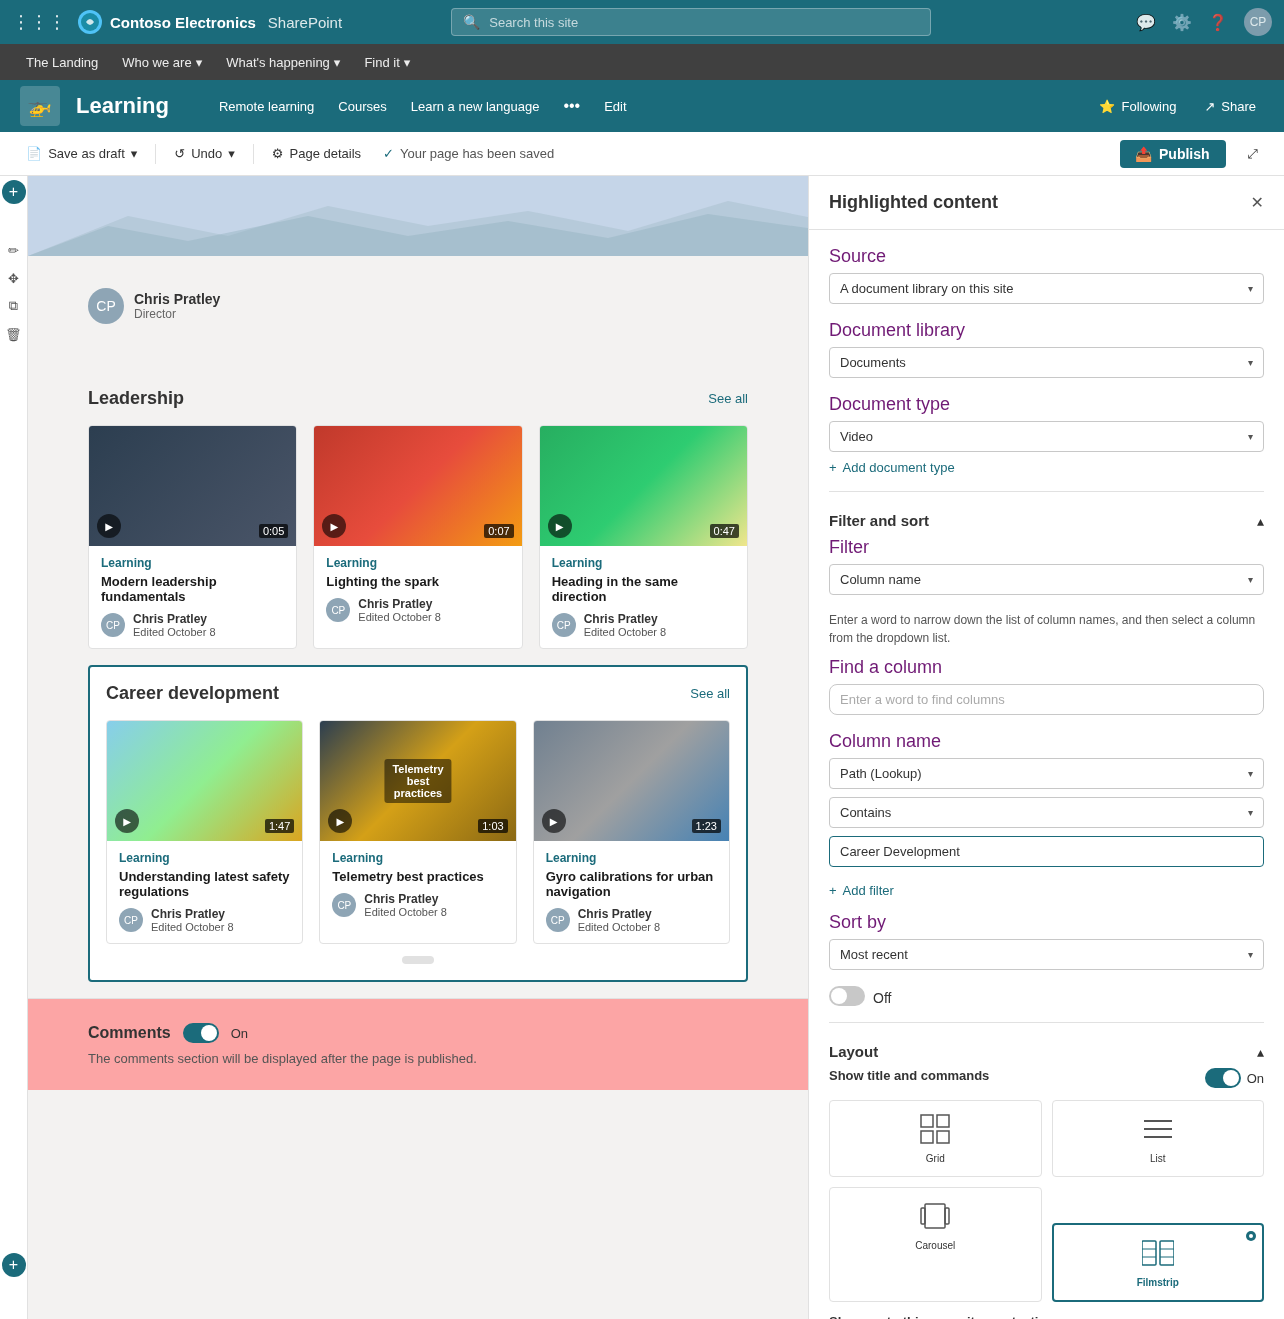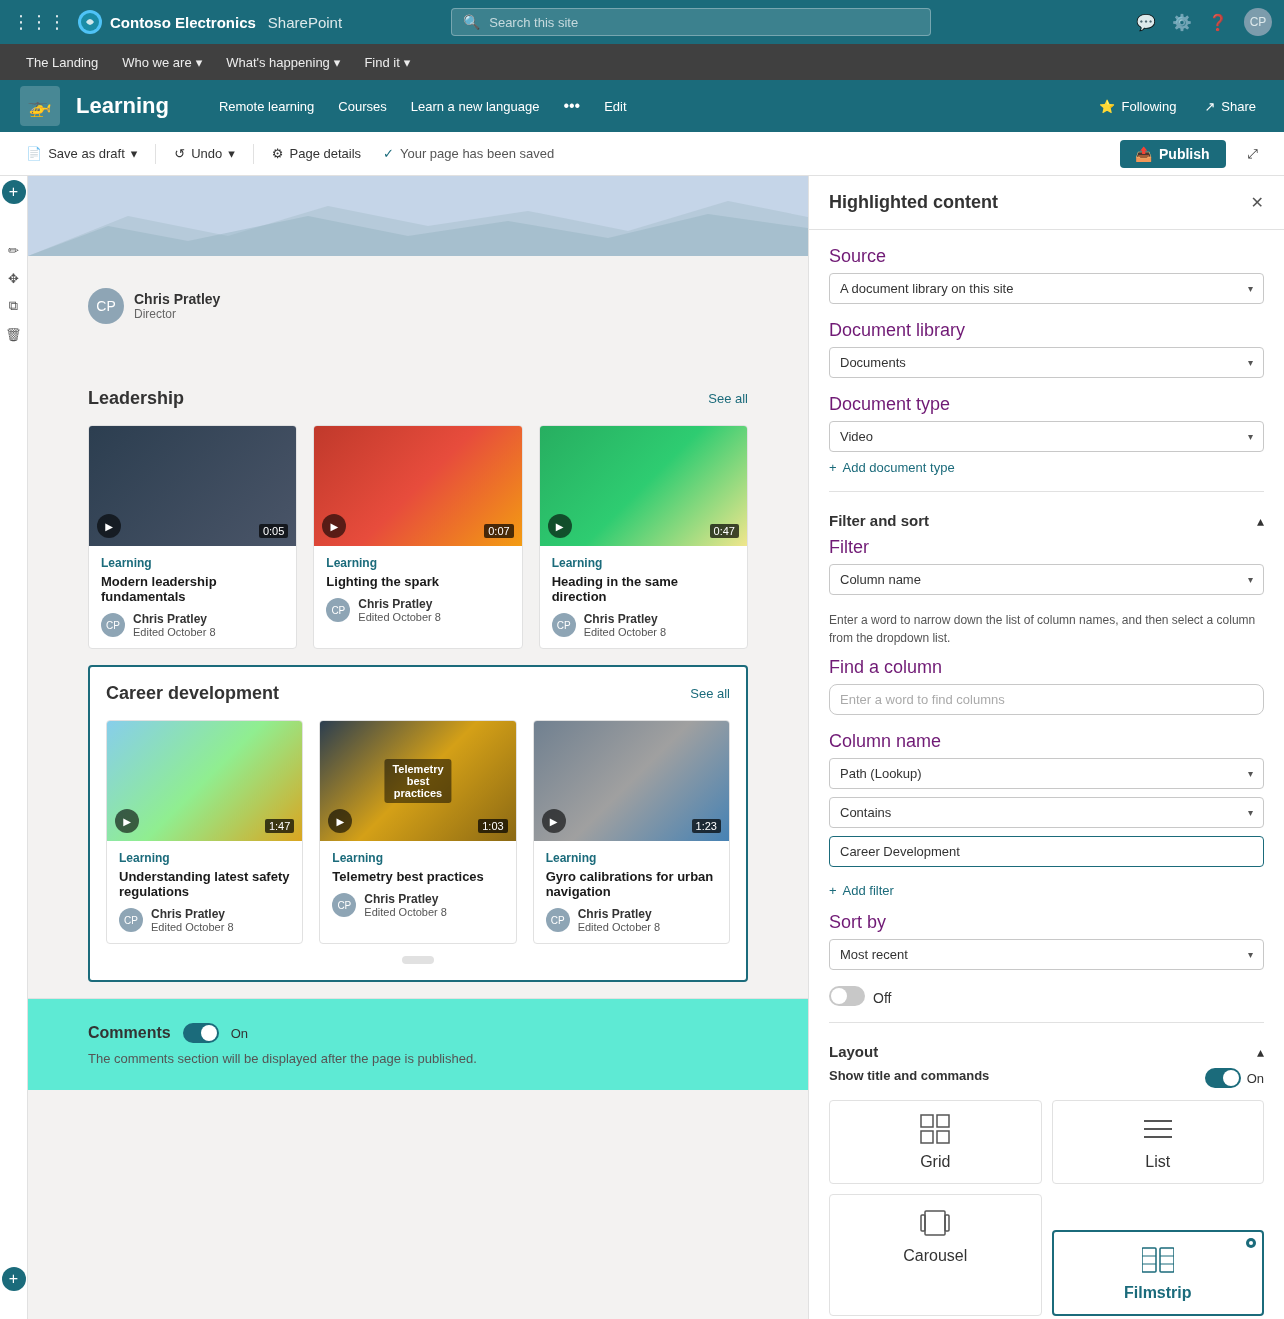--- a/index.html
+++ b/index.html
@@ -142,21 +142,21 @@
     .video-title { font-size: 13px; font-weight: 600; margin-bottom: 8px; color: #1a1a1a; }
     .video-author { display: flex; align-items: center; gap: 8px; }
     .mini-avatar { width: 24px; height: 24px; border-radius: 50%; background: #8ea5b5; display: flex; align-items: center; justify-content: center; color: white; font-size: 10px; }
     .video-author-info { font-size: 11px; color: #555; }
     .video-author-name { font-weight: 600; color: #333; font-size: 12px; }
 
     
     .career-section { margin: 16px 60px; border: 2px solid #1b6b7b; border-radius: 4px; padding: 16px; position: relative; background: white; }
 
     
-    .comments-section { padding: 24px 60px; background: #5eead4; border-top: 1px solid #e1e1e1; }
+    .comments-section { padding: 24px 60px; background: #fca5a5; border-top: 1px solid #e1e1e1; }
     .comments-header { display: flex; align-items: center; gap: 12px; margin-bottom: 8px; }
     .comments-title { font-size: 16px; font-weight: 600; }
     .toggle-switch { width: 36px; height: 20px; background: #1b6b7b; border-radius: 10px; position: relative; cursor: pointer; }
     .toggle-switch .knob { width: 16px; height: 16px; background: white; border-radius: 50%; position: absolute; top: 2px; right: 2px; }
     .toggle-label { font-size: 13px; }
     .comments-desc { font-size: 13px; color: #555; }
 
     
     .right-panel {
       width: 476px; background: white; border-left: 1px solid #e1e1e1;
@@ -198,21 +198,21 @@
     .filter-value-input {
       width: 100%; border: 1px solid #1b6b7b; border-radius: 4px;
       padding: 7px 10px; font-size: 13px; color: #333; margin-top: 8px;
     }
 
     
     .layout-options { display: grid; grid-template-columns: 1fr 1fr; gap: 10px; margin-top: 10px; }
     .layout-option {
       border: 1px solid #e1e1e1; border-radius: 4px; padding: 12px;
       display: flex; flex-direction: column; align-items: center; gap: 8px;
-      cursor: pointer; font-size: 16px; color: #333;
+      cursor: pointer; font-size: 10px; color: #333;
     }
 
     
     .toggle-off { width: 36px; height: 20px; background: #c8c8c8; border-radius: 10px; position: relative; cursor: pointer; }
     .toggle-off .knob { width: 16px; height: 16px; background: white; border-radius: 50%; position: absolute; top: 2px; left: 2px; }
 
     
     .thumb-dark { background: linear-gradient(135deg, #2c3e50, #4a5568); }
     .thumb-fire { background: linear-gradient(135deg, #c0392b, #e74c3c, #f39c12); }
     .thumb-office { background: linear-gradient(135deg, #27ae60, #2ecc71, #f0e68c); }

